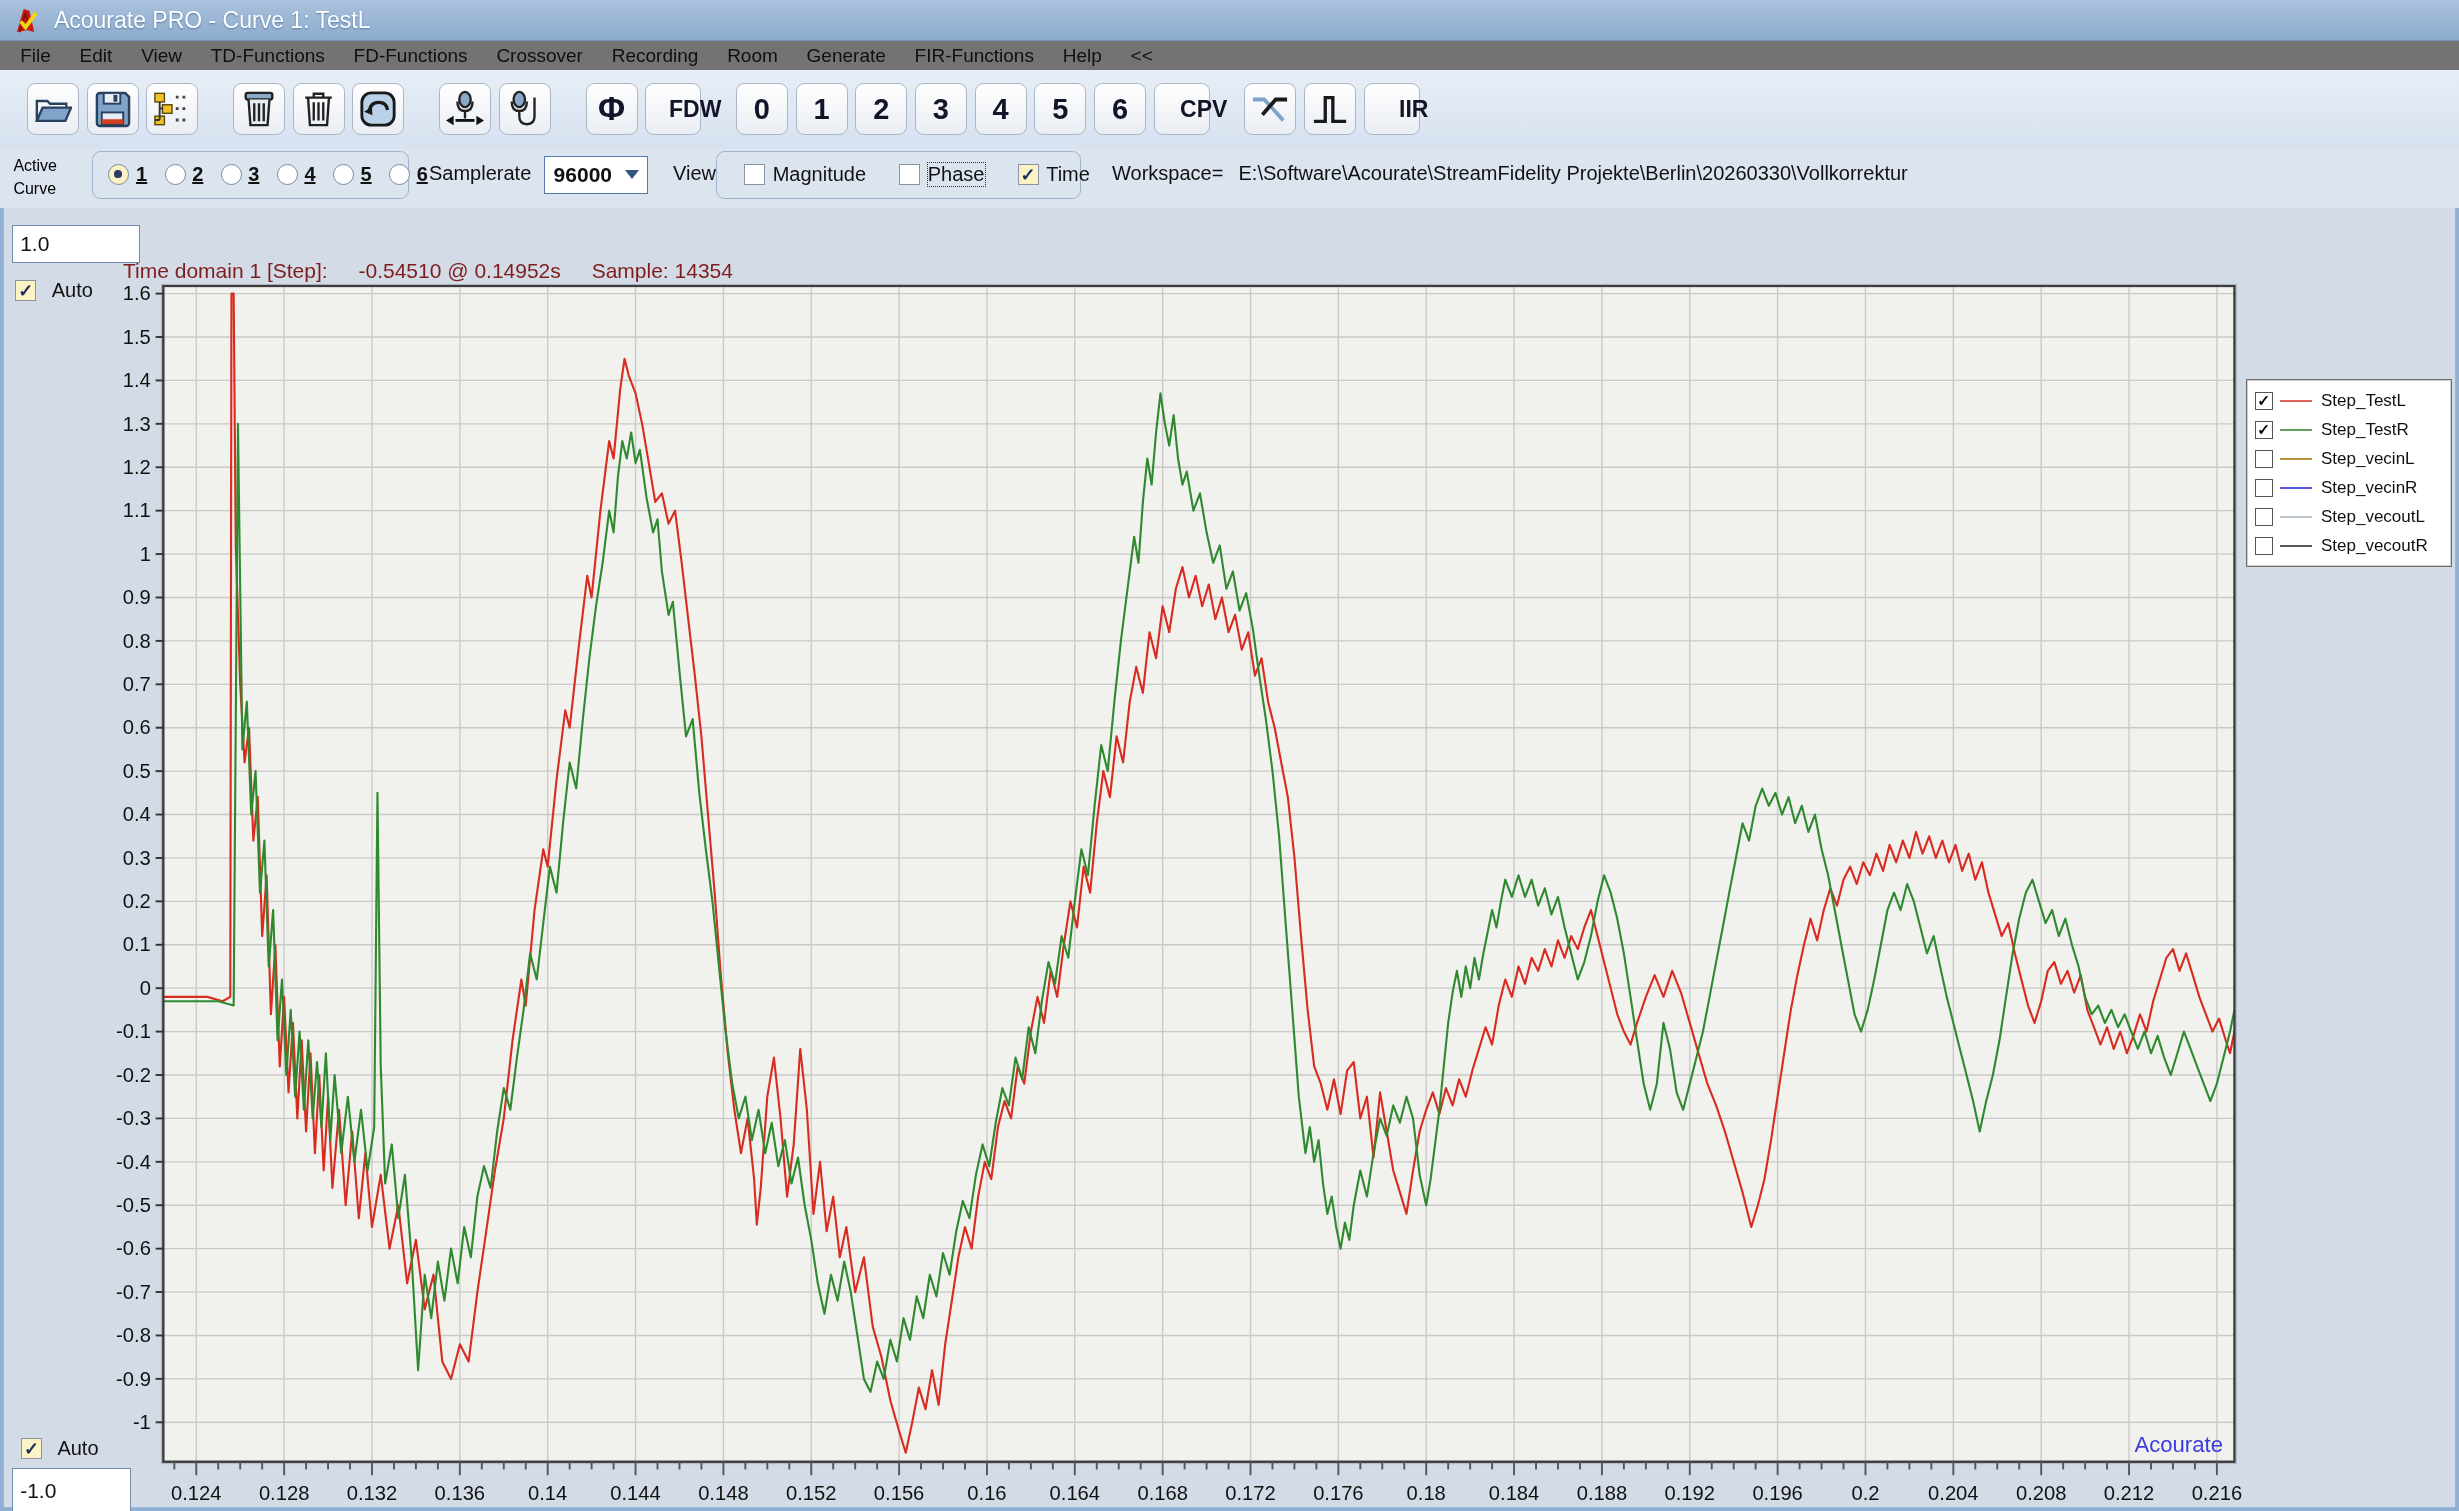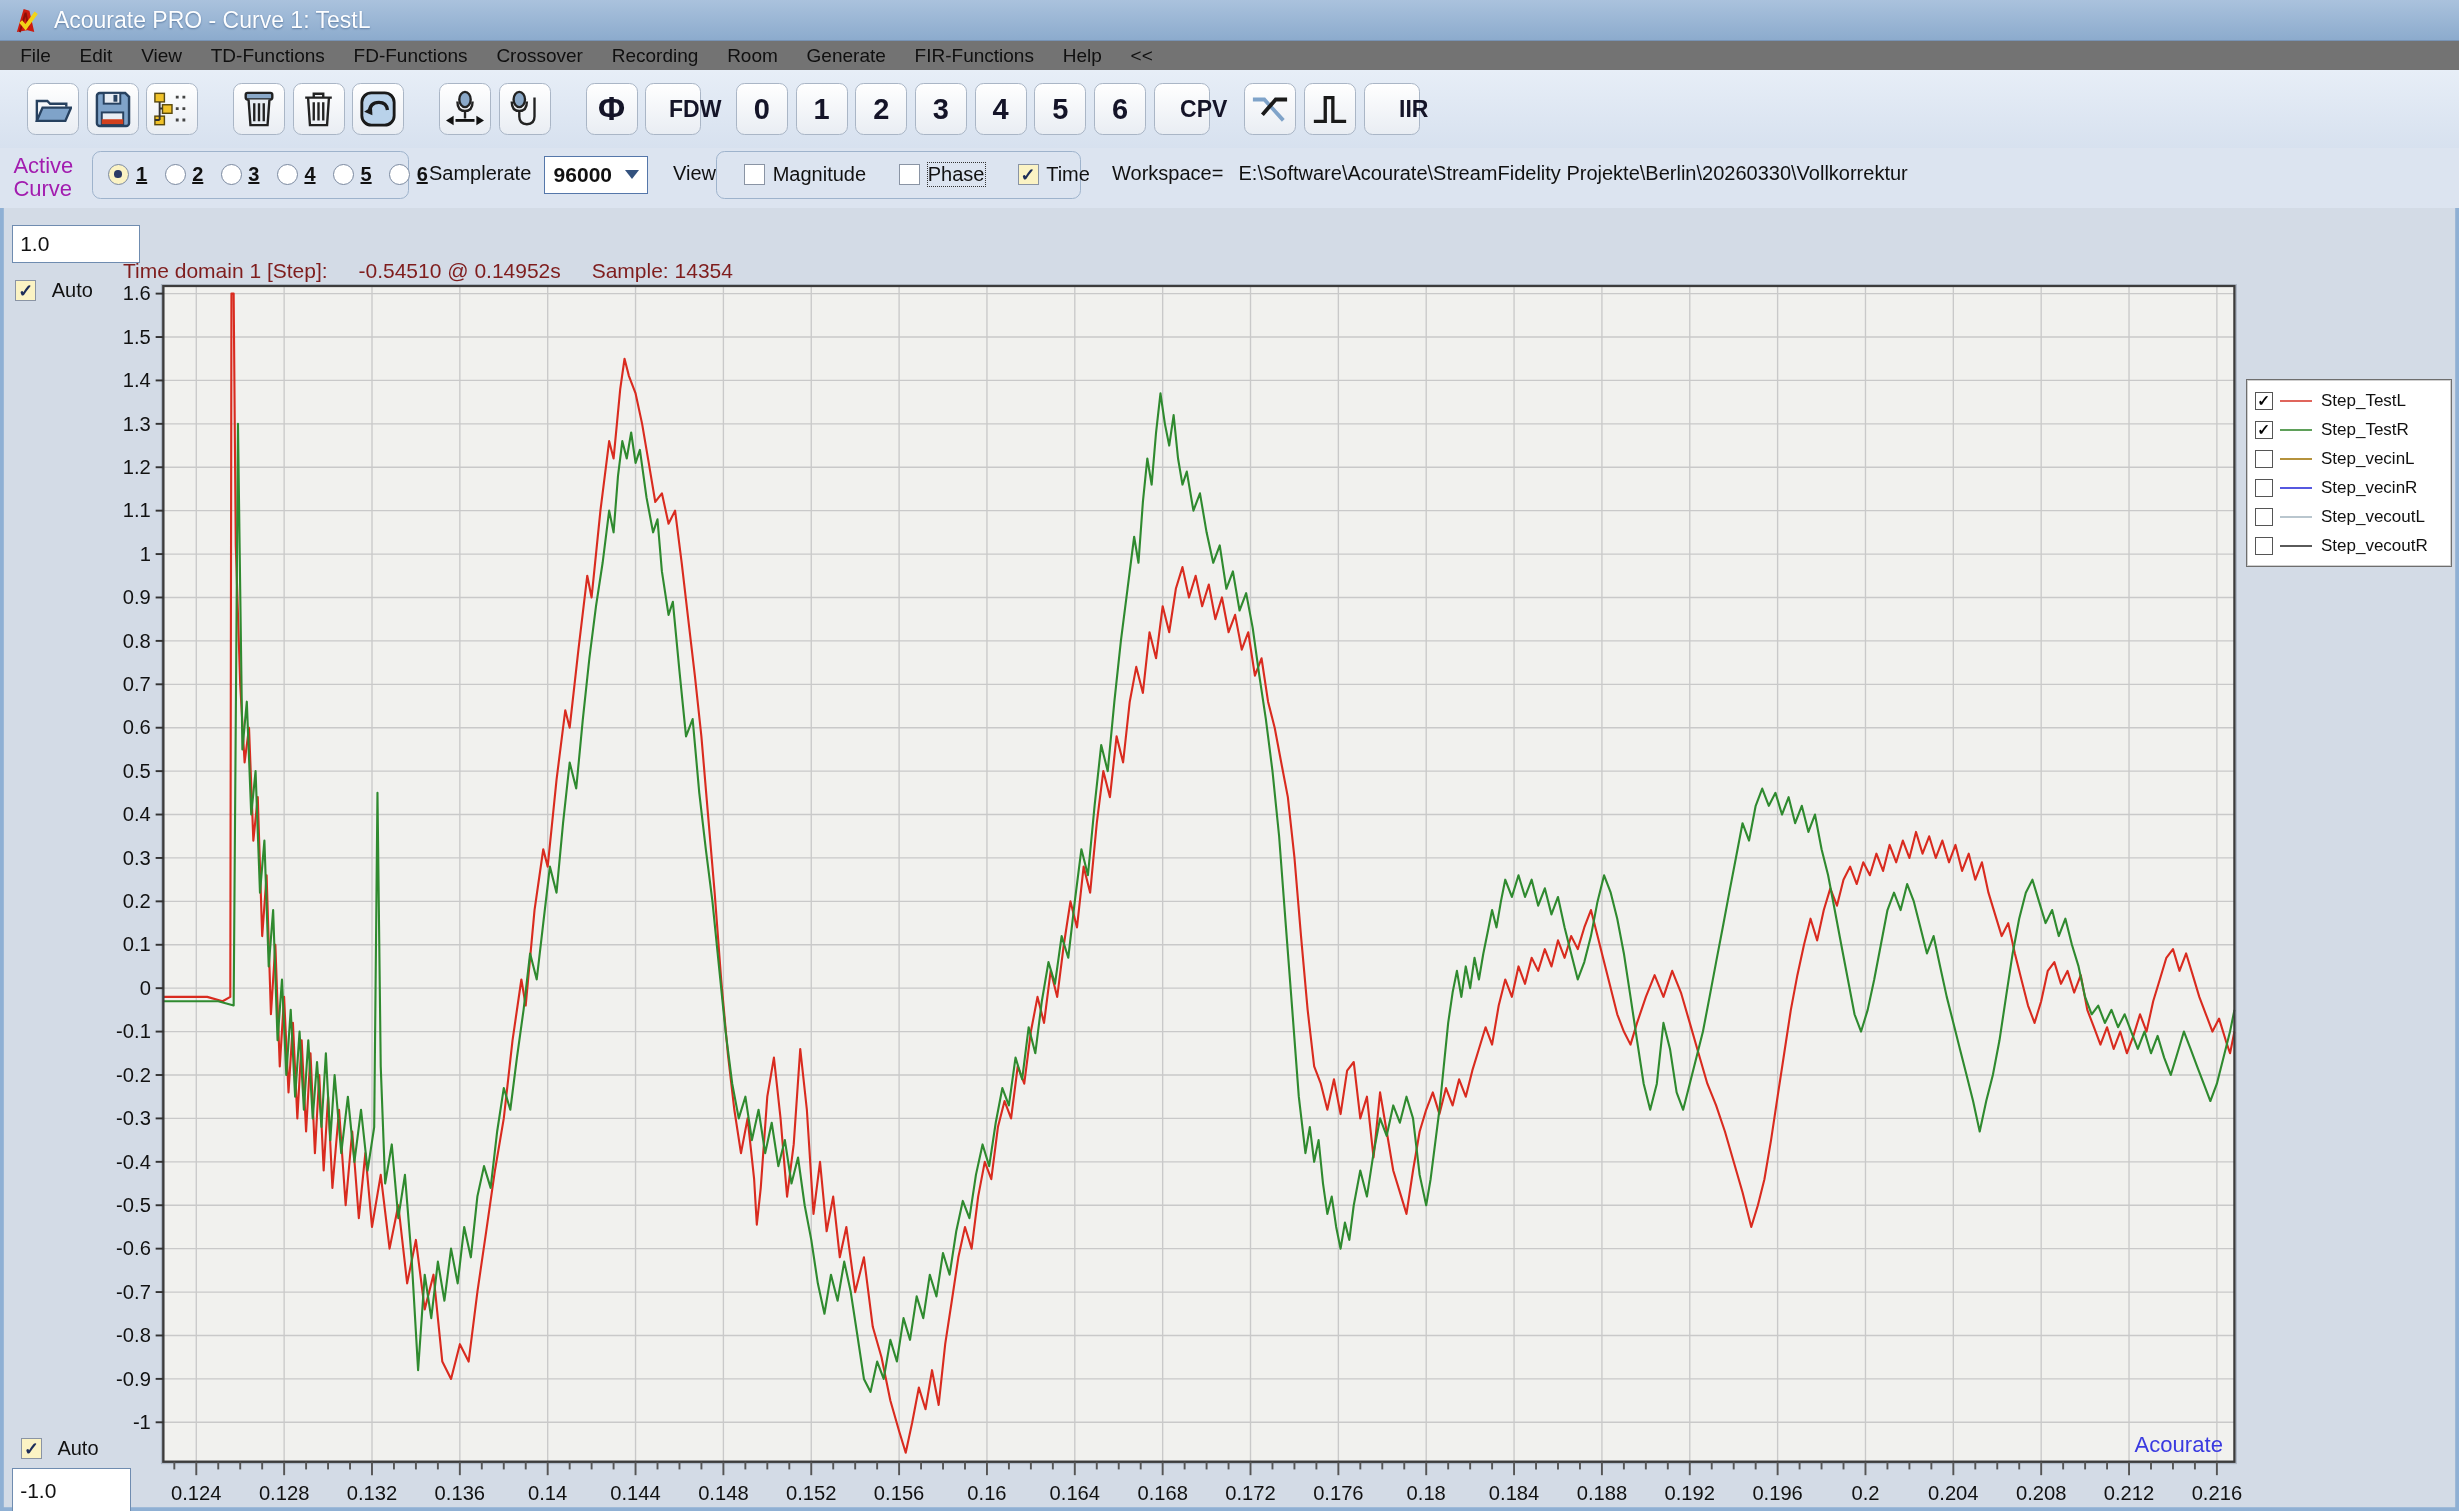--- a/index.html
+++ b/index.html
@@ -20,21 +20,21 @@
     background:linear-gradient(#e7eef7,#d7e1ef);border-bottom:1px solid #bcc8d8;
     display:flex;align-items:center;}
   .tgroup{display:flex;margin-left:27px;}
   .tbtn{width:52px;height:52px;margin-right:7.7px;border:1px solid #aab6c6;border-radius:8.6px;
     background:linear-gradient(#ffffff,#e9edf3);display:flex;align-items:center;justify-content:center;
     font-size:29px;font-weight:bold;color:#141428;box-sizing:border-box;}
   .tbtn.wide{width:56px;font-size:23px;font-weight:bold;padding-left:44px;}
   .tbtn svg{display:block;}
   
   .controlrow{position:absolute;left:0;top:148px;width:100%;height:60px;background:#dce4f0;}
-  .ac-label{position:absolute;left:13.4px;top:5.8px;font-size:22px;line-height:23px;color:#a21caf;}
+  .ac-label{position:absolute;left:13.4px;top:5.8px;font-size:16px;line-height:23px;color:#000000;}
   .groupbox{position:absolute;border:1.9px solid #9eb3cc;border-radius:8.6px;height:48px;top:2.9px;box-sizing:border-box;}
   #curve-box{left:92px;width:317px;display:flex;align-items:center;padding-left:15.4px;}
   .radio-wrap{display:flex;align-items:center;margin-right:17.3px;}
   .radio{width:19px;height:19px;border-radius:50%;border:1px solid #7c8aa0;background:#fff;margin-right:6.7px;position:relative;}
   .radio.sel{background:#fbf3c4;}
   .radio.sel::after{content:"";position:absolute;left:4.8px;top:4.8px;width:7.7px;height:7.7px;border-radius:50%;background:#2b3a66;}
   .radio-num{font-size:20px;font-weight:600;text-decoration:underline;color:#111;}
   .sr-label{position:absolute;left:429px;top:14.4px;font-size:20px;color:#111;}
   .combo{position:absolute;left:544px;top:7.7px;width:104px;height:38px;border:1.9px solid #5577aa;background:#fff;
     display:flex;align-items:center;box-sizing:border-box;}

